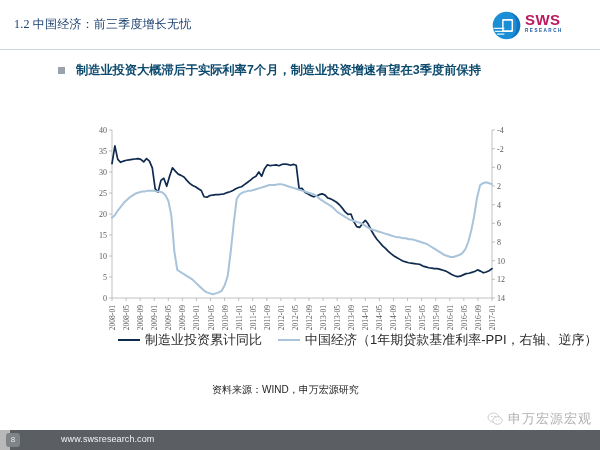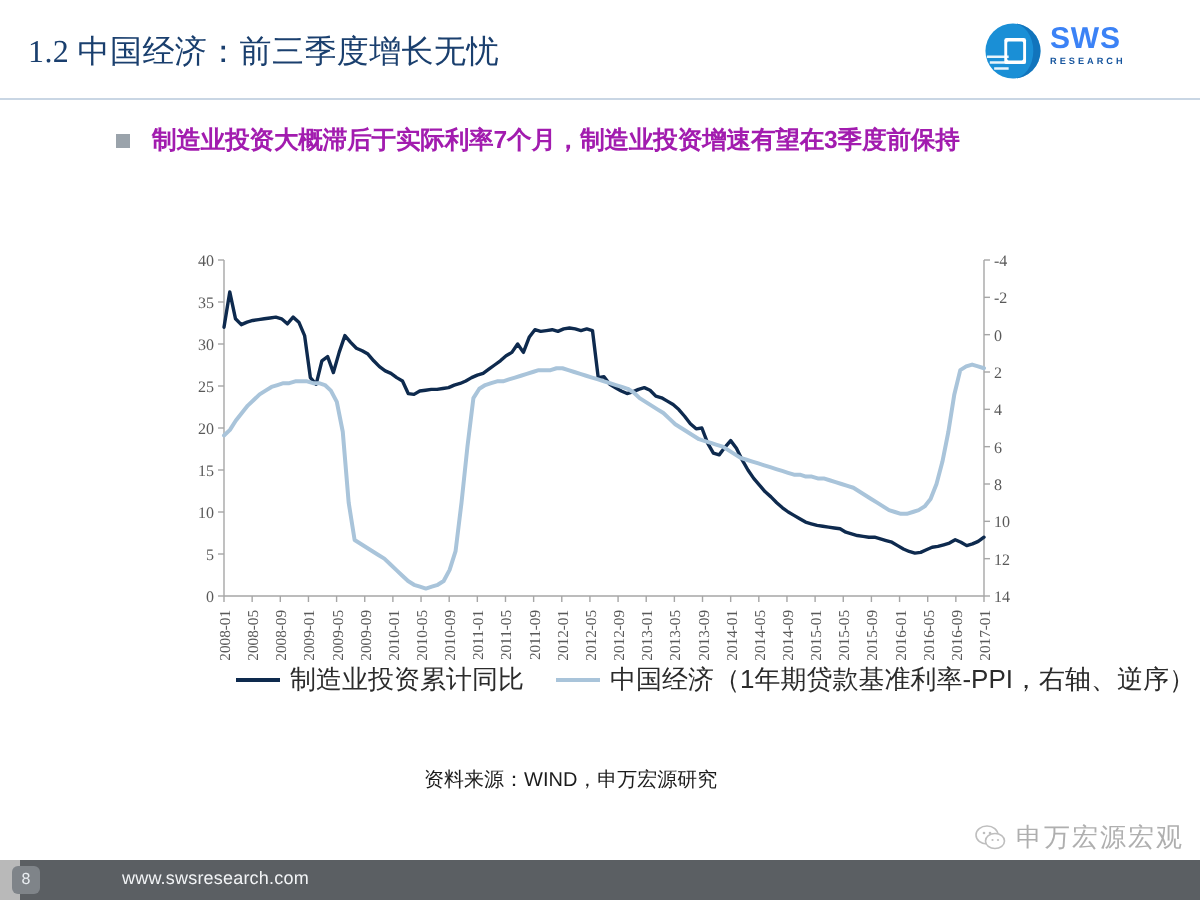--- a/index.html
+++ b/index.html
@@ -25,21 +25,21 @@
 
   
   #header {
     position: absolute;
     left: 0; top: 0;
     width: 600px; height: 50px;
   }
   #slide-title {
     position: absolute;
     left: 14px; top: 16px;
-    font-size: 16px;
+    font-size: 12px;
     color: #1a3f6e;
     letter-spacing: 0.2px;
     white-space: nowrap;
     font-family: "Liberation Serif", "DejaVu Serif", serif;
     font-weight: 500;
   }
   #header-rule {
     position: absolute;
     left: 0; top: 49px;
     width: 600px; height: 1.2px;
@@ -58,21 +58,21 @@
     width: 29px; height: 29px;
   }
   #sws-wordmark {
     position: absolute;
     left: 33px; top: 3px;
     width: 62px;
   }
   #sws-name {
     font-size: 15px;
     font-weight: bold;
-    color: #3b82f6;
+    color: #be185d;
     letter-spacing: 0.4px;
     line-height: 15px;
   }
   #sws-sub {
     font-size: 4.6px;
     font-weight: bold;
     color: #16559e;
     letter-spacing: 1.5px;
     line-height: 7px;
   }
@@ -86,23 +86,24 @@
   }
   #bullet-marker {
     width: 7px; height: 7px;
     background: #9aa3ab;
     margin-right: 11px;
     flex: 0 0 auto;
   }
   #bullet-text {
     font-size: 12.3px;
     font-weight: bold;
-    color: #a21caf;
+    color: #0c4a6e;
     white-space: nowrap;
     letter-spacing: -0.1px;
+    font-family: Liberation Mono, monospace;
   }
 
   
   #chart-block {
     position: absolute;
     left: 86px; top: 124px;
     width: 430px; height: 250px;
   }
   #chart-canvas {
     position: absolute;

